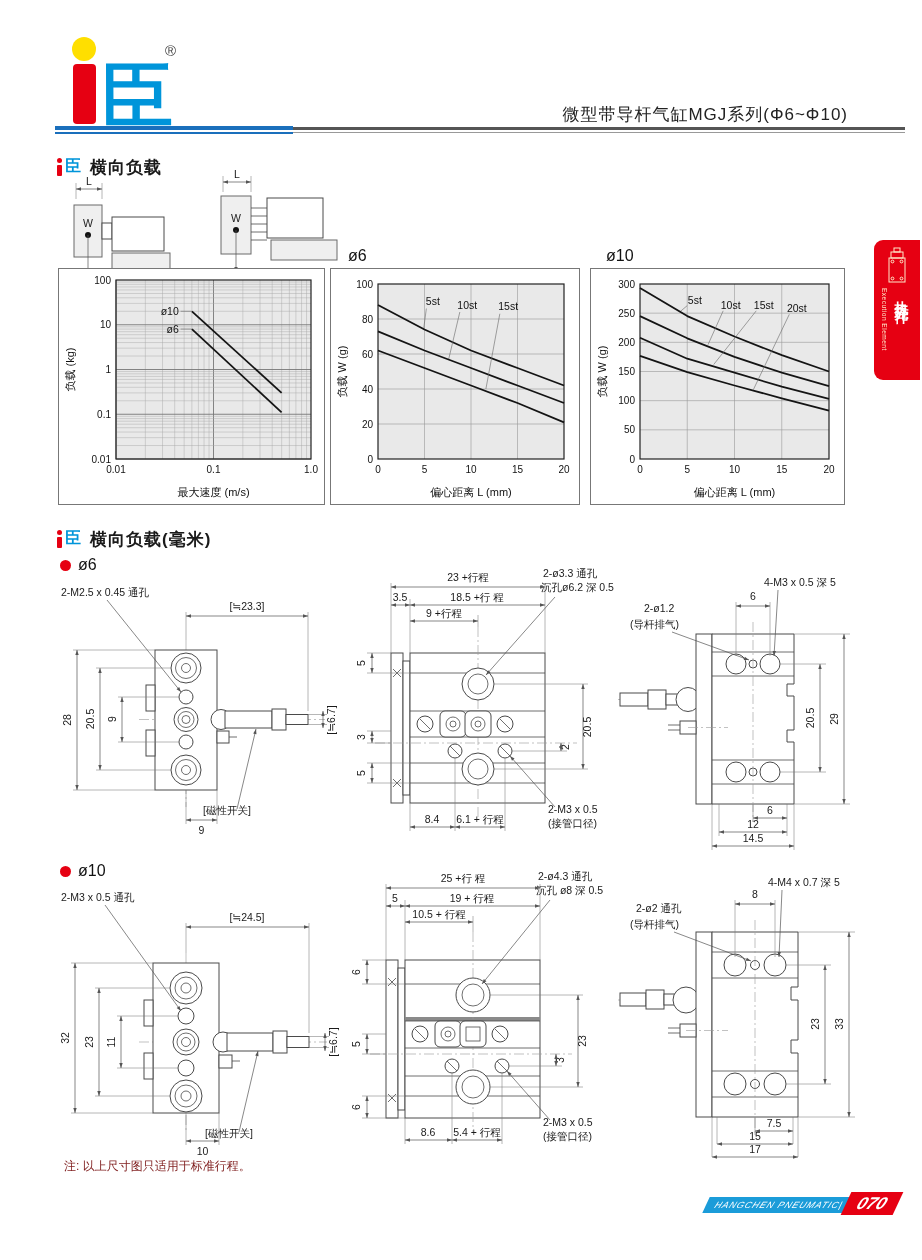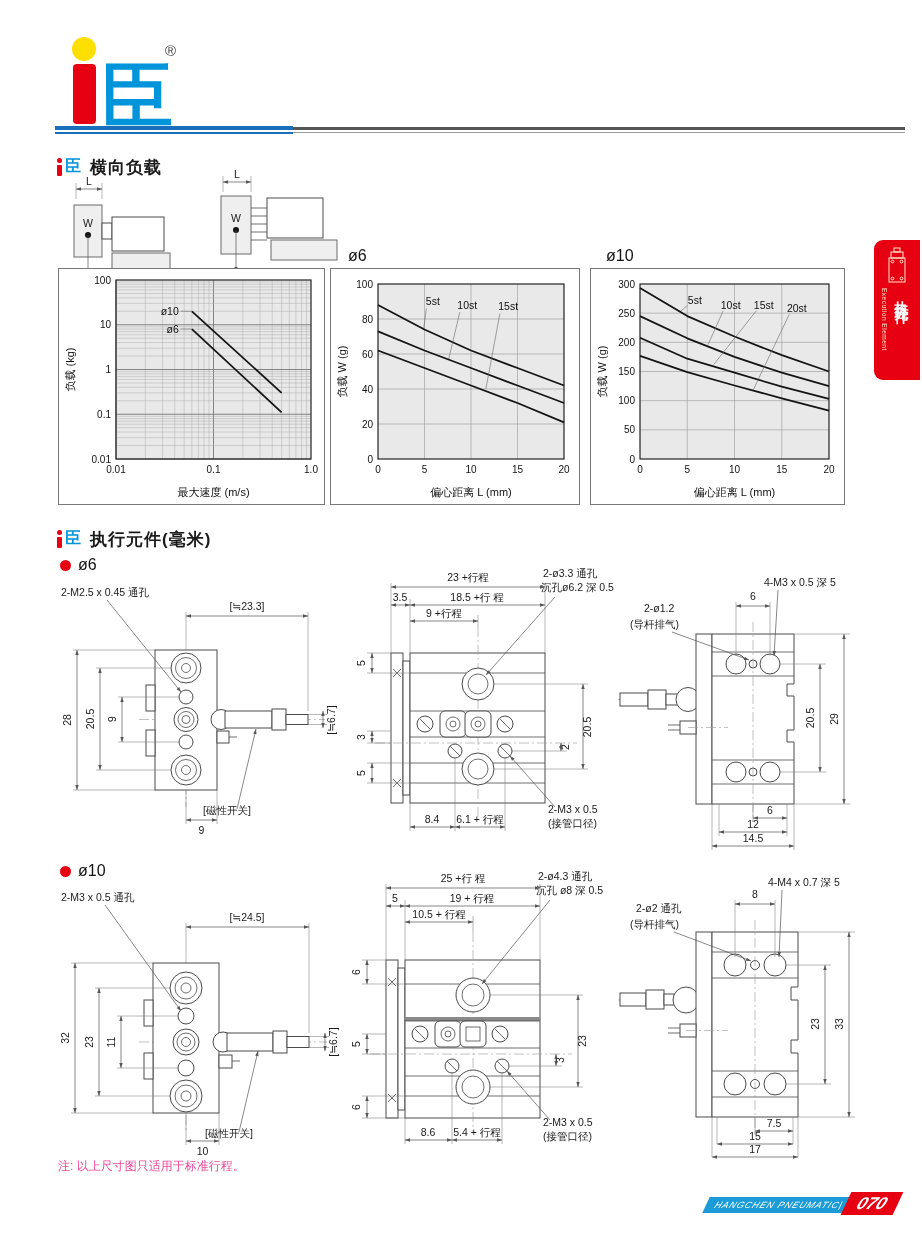--- a/index.html
+++ b/index.html
@@ -31,33 +31,34 @@
 .draw line.dima,.draw line.ldra{stroke:#555;stroke-width:0.7}
 .draw .cl{stroke:#999;stroke-width:0.6;stroke-dasharray:10 3 2 3;fill:none}
 .draw .arr{fill:#555}
 
 .side-tab{left:874px;top:240px;width:46px;height:140px;background:#e60012;border-radius:9px 0 0 9px}
 .tab-cn{position:absolute;left:19px;top:50px;writing-mode:vertical-rl;color:#fff;font-size:14px;font-weight:bold;letter-spacing:3px}
 .tab-en{position:absolute;left:7px;top:48px;writing-mode:vertical-rl;color:#ffe9c9;font-size:6.5px;letter-spacing:0.5px}
 
 .f-blue{left:706px;top:1197px;width:146px;height:16px;background:#1b9cd9;transform:skewX(-25deg);display:flex;align-items:center;justify-content:center;color:#fff;font-style:italic;font-size:9px;letter-spacing:1px}
 .f-red{left:846px;top:1192px;width:52px;height:23px;background:#e60012;transform:skewX(-25deg);display:flex;align-items:center;justify-content:center;color:#fff;font-style:italic;font-weight:bold;font-size:17px}
-.note{left:58px;top:1158px;font-size:12px;color:#ec4899}
+.note{left:64px;top:1158px;font-size:12px;color:#7f1d1d}
 </style>
 </head>
 <body>
 
 <div class="page">
 
   <svg class="abs" style="left:55px;top:34px" width="130" height="96">
     <circle cx="29" cy="15" r="12" fill="#ffdf00"></circle>
     <rect x="18" y="30" width="23" height="60" rx="4" fill="#e60012"></rect>
     <text x="46" y="86" font-size="72" font-weight="bold" fill="#0095da">臣</text>
     <text x="110" y="22" font-size="15" fill="#444">®</text>
   </svg>
+  <div class="abs page-title">微型带导杆气缸MGJ系列(Φ6~Φ10)</div>
   <div class="abs rule" style="left:55px;top:126px;width:238px;height:4px"></div>
   <div class="abs rule" style="left:55px;top:132px;width:238px;height:2px"></div>
   <div class="abs" style="left:293px;top:127px;width:612px;height:3px;background:#555"></div>
   <div class="abs" style="left:293px;top:132px;width:612px;height:1px;background:#999"></div>
 
   <div class="abs sec-h" style="left:57px;top:156px">
     <span class="mlogo">
         <span class="ml-i"></span>
         <span class="ml-dot"></span>
         <span class="ml-c">臣</span>
@@ -272,21 +273,21 @@
     <span class="tab-en">Execution Element</span>
     <span class="tab-cn">执行元件</span>
   </div>
 
   <div class="abs sec-h" style="left:57px;top:528px">
     <span class="mlogo">
         <span class="ml-i"></span>
         <span class="ml-dot"></span>
         <span class="ml-c">臣</span>
       </span>
-    <span>执行元件(毫米)</span>
+    <span>横向负载(毫米)</span>
   </div>
 
   <div class="abs" style="left:60px;top:556px;display:flex;align-items:center;gap:7px">
     <span class="bullet"></span>
     <span class="size-lbl">ø6</span>
   </div>
 
   <svg class="abs draw" style="left:55px;top:582px" width="290" height="265" viewBox="0 0 290 265">
     <line class="cl" x1="84" y1="137.5" x2="270" y2="137.5"></line>
     <line class="cl" x1="131" y1="58" x2="131" y2="225"></line>

